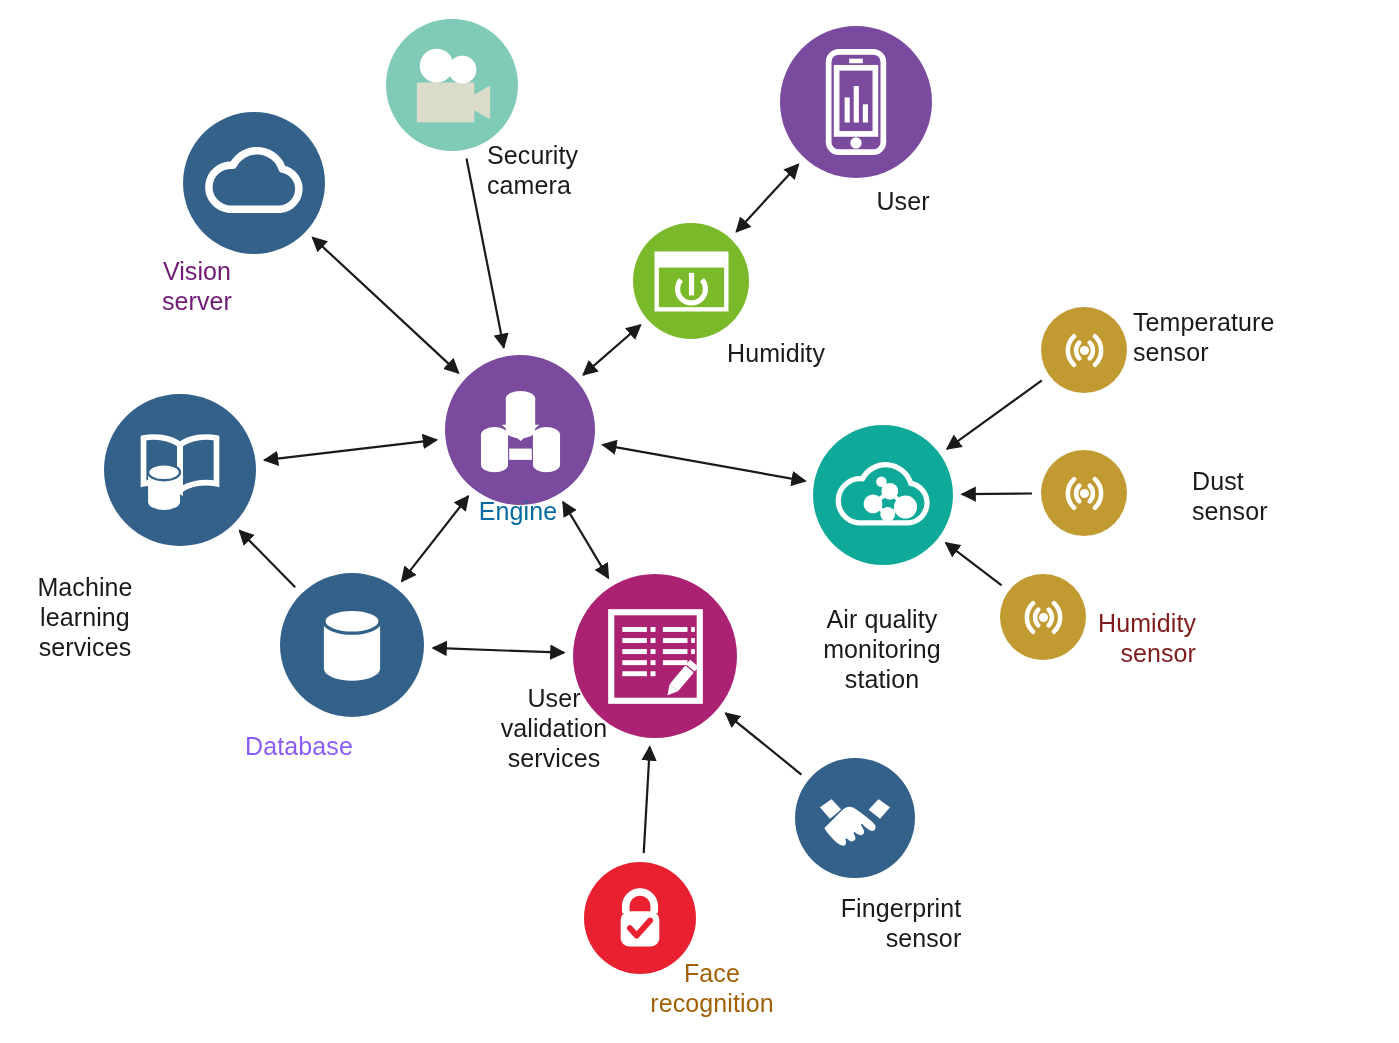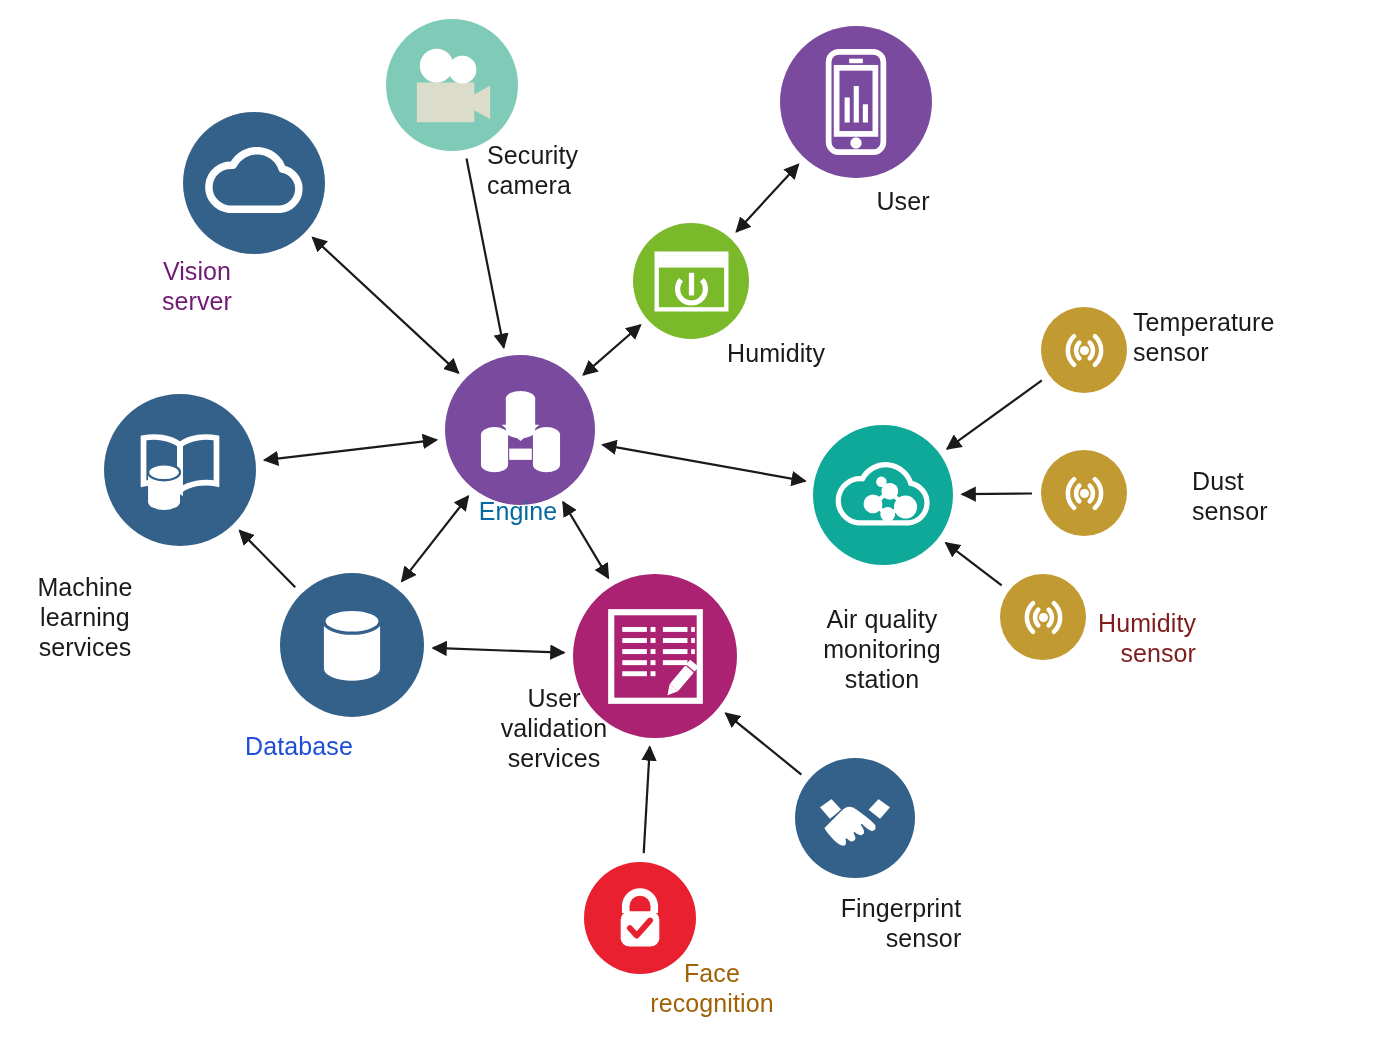--- a/index.html
+++ b/index.html
@@ -298,21 +298,21 @@
       <div class="label center" style="left: 85px; top: 540px; color: rgb(26, 26, 26); margin-top: 32px;">Machine
 learning
 services</div>
       <div class="label left" style="left: 1145px; top: 466px; color: rgb(26, 26, 26); margin-left: 47px;">Dust
 sensor</div>
       <div class="label center" style="left: 882px; top: 604px; color: rgb(26, 26, 26);">Air quality
 monitoring
 station</div>
       <div class="label left" style="left: 1098px; top: 608px; color: #7f1d1d; text-align: right;">Humidity
 sensor</div>
-      <div class="label center" style="left: 299px; top: 731px; color: #1d4ed8;">Database</div>
+      <div class="label center" style="left: 299px; top: 731px; color: #8b5cf6;">Database</div>
       <div class="label center" style="left: 554px; top: 683px; color: rgb(26, 26, 26);">User
 validation
 services</div>
       <div class="label center" style="left: 901px; top: 893px; color: rgb(26, 26, 26); text-align: right;">Fingerprint
 sensor</div>
       <div class="label center" style="left: 712px; top: 958px; color: #a16207;">Face
 recognition</div>
     </div>
 </div>
 

